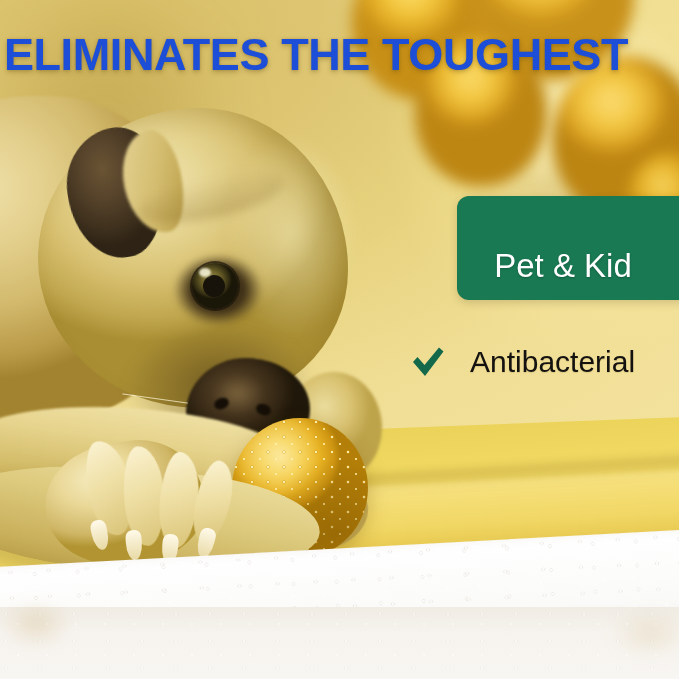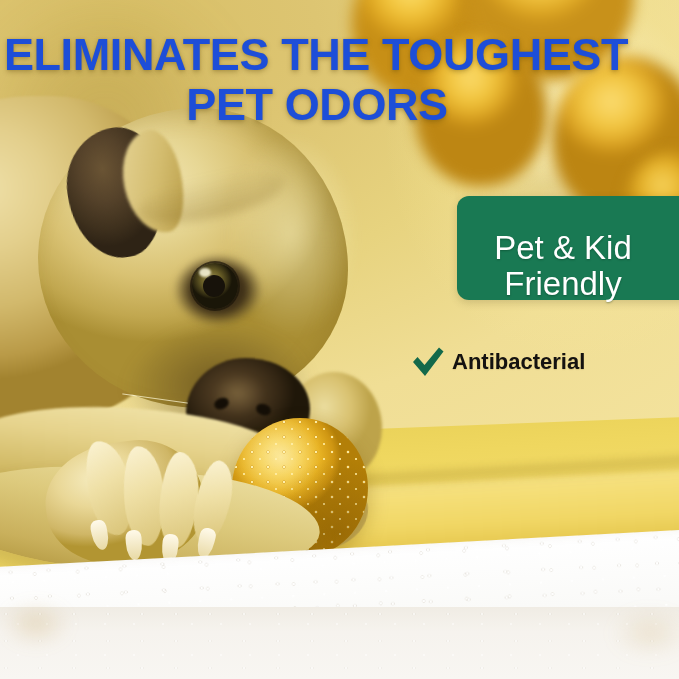--- a/index.html
+++ b/index.html
@@ -456,25 +456,25 @@
     height: 48px;
   }
   .check-icon {
     width: 40px;
     height: 40px;
     flex: 0 0 40px;
     display: block;
   }
   .feature-label {
     color: #141210;
-    font-weight: bold;
-    font-size: 22px;
+    font-weight: normal;
+    font-size: 30px;
     line-height: 28px;
     white-space: nowrap;
-    margin-left: 4px;
+    margin-left: 22px;
     text-shadow: 0 1px 1px rgba(120,96,30,.18);
   }
 
   .caption {
     position: absolute;
     left: 0; top: 626px;
     width: 679px;
     padding: 0 22px;
     box-sizing: border-box;
     text-align: center;
@@ -555,27 +555,25 @@
 
     <div class="carpet"></div>
     <div class="carpet-texture"></div>
     <div class="carpet-band-bottom"></div>
     <div class="carpet-stain-l"></div>
     <div class="carpet-stain-r"></div>
   </div>
 
   <div class="headline">
     <span class="hl-line hl1">ELIMINATES THE TOUGHEST</span>
-    <span class="hl-line hl2">PET ODORS</span>
   </div>
 
   <div class="badge">
     <div class="badge-text">
       <span class="bt-line">Pet &amp; Kid</span>
-      <span class="bt-line">Friendly</span>
     </div>
   </div>
 
   <div class="features">
 
     <div class="feature-row">
       <svg class="check-icon" viewBox="0 0 40 40">
         <path d="M5 20 L9.5 15 L16.5 23 L31 5.5 L35.5 9.5 L17 34 Z" fill="#13694a"></path>
       </svg>
       <span class="feature-label">Antibacterial</span>

